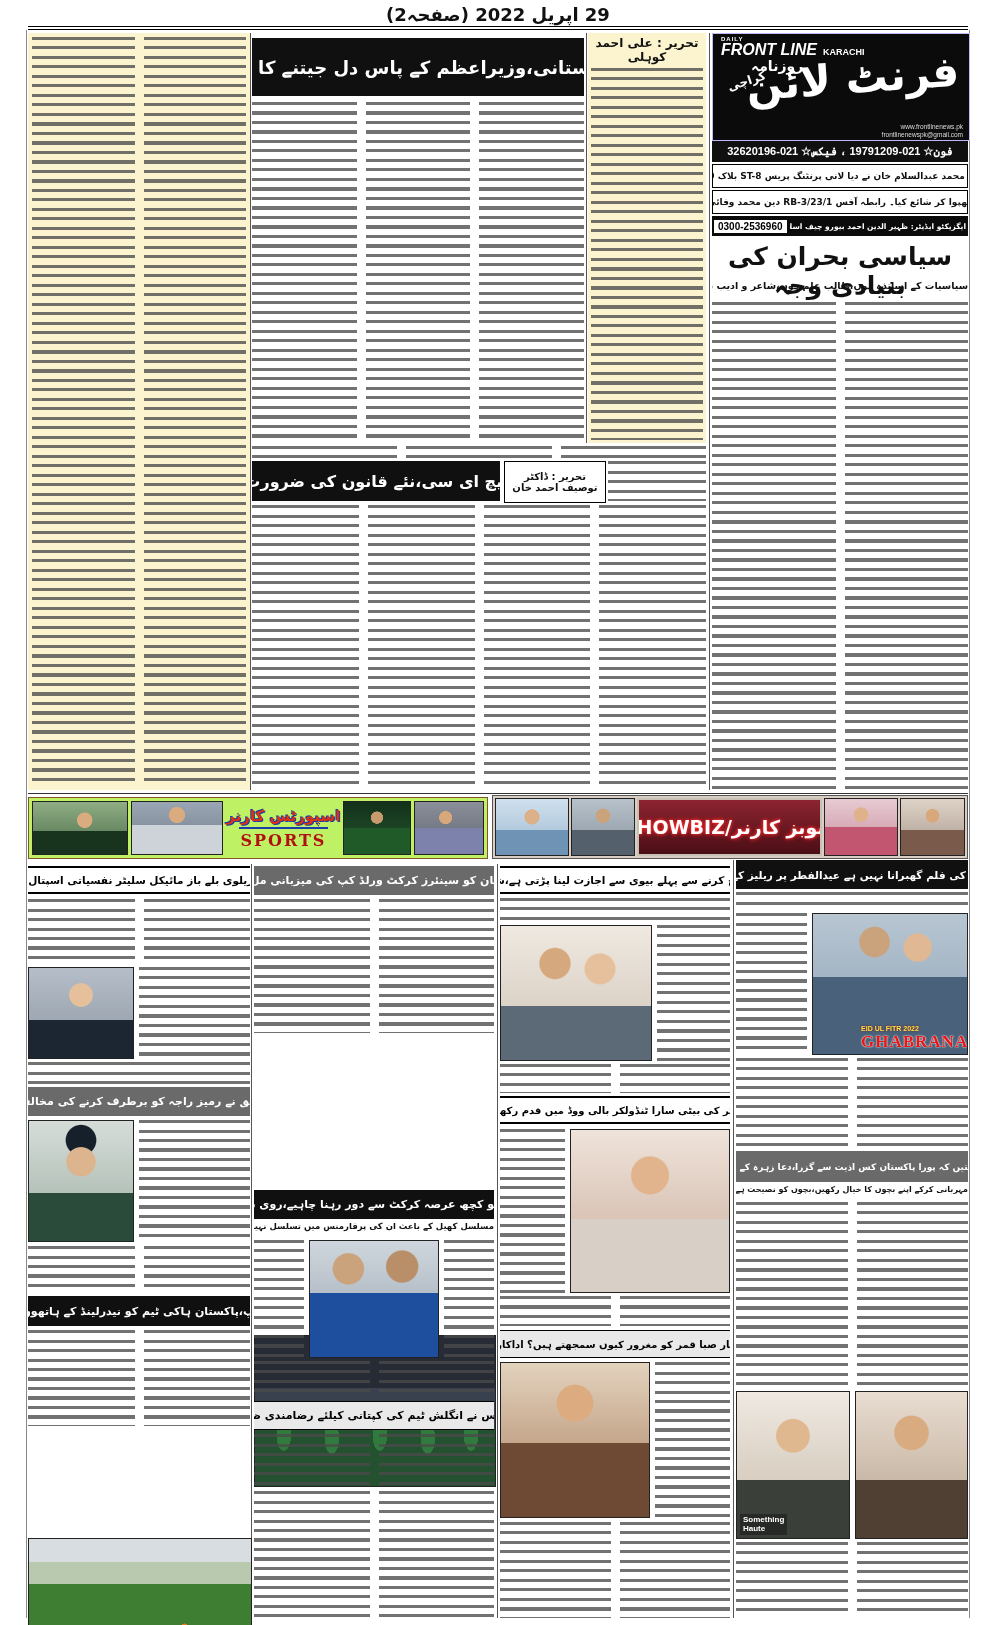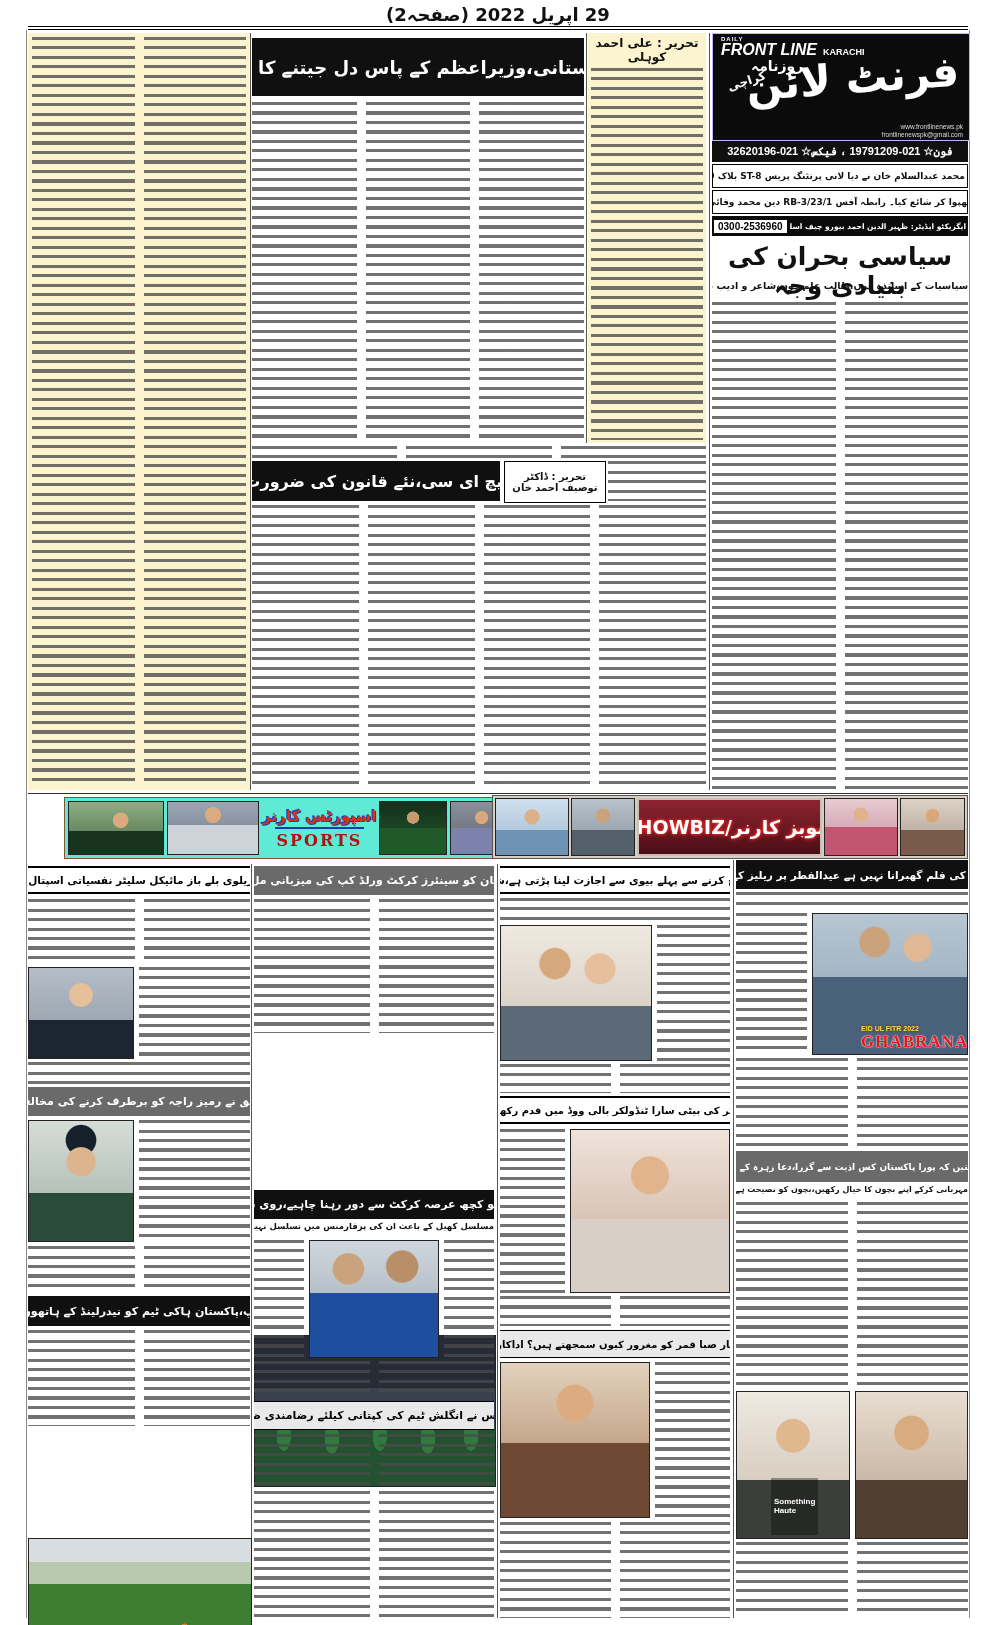--- a/index.html
+++ b/index.html
@@ -24,22 +24,22 @@
   .byline{font-weight:bold;font-size:12px;text-align:center;direction:rtl;}
   .subhead{font-weight:bold;text-align:center;direction:rtl;white-space:nowrap;overflow:hidden;}
   .mast-logo{position:relative;background:#0b0b0b;color:#fff;border:1px solid #c4b5fd;}
   .mast-en{font-family:"Liberation Sans",sans-serif;font-weight:bold;}
   .poster-tag{position:absolute;left:0;right:0;bottom:22px;text-align:center;color:#ffe24a;
               font:bold 7px "Liberation Sans",sans-serif;text-shadow:0 0 2px #7a0000;}
   .poster-title{position:absolute;left:0;right:0;bottom:2px;text-align:center;color:#e81616;
               font:bold 17px "Liberation Serif",serif;letter-spacing:1px;
               text-shadow:0 0 1px #fff,0 0 2px #fff;margin-left:48px;}
   .caption{position:absolute;left:3px;bottom:3px;color:#fff;font:bold 8px "Liberation Sans",sans-serif;
-           background:rgba(0,0,0,0.35);padding:19px 3px;line-height:1.2;margin-left:31px;}
-  .sports-banner{display:flex;gap:3px;padding:3px;background:#5eead4;border:1px solid #86542e;box-sizing:border-box;margin-left:36px;}
+           background:rgba(0,0,0,0.35);padding:1px 3px;line-height:1.2;}
+  .sports-banner{display:flex;gap:3px;padding:3px;background:#bef264;border:1px solid #86542e;box-sizing:border-box;}
   .sb-title{display:flex;flex-direction:column;align-items:center;justify-content:center;gap:2px;}
   .sb-ur{color:#e03010;font-weight:bold;font-size:15px;direction:rtl;white-space:nowrap;
          text-shadow:1px 1px 0 #1b3faa,-1px -1px 0 #1b3faa;}
   .sb-rule{width:78%;height:2px;background:#1b3faa;}
   .sb-en{color:#b01010;font:bold 16px "DejaVu Serif",serif;letter-spacing:2px;}
   .showbiz-banner{display:flex;gap:2px;padding:2px;background:#d8cec3;border:1px solid #555;box-sizing:border-box;}
   .shz-title{display:flex;align-items:center;justify-content:center;
              background:linear-gradient(#8c2430,#4b0e16);border:2px solid #c9c0b4;
              color:#fff;font-weight:bold;font-size:19px;direction:rtl;white-space:nowrap;overflow:hidden;
              text-shadow:0 0 3px #ff2a2a,0 0 5px #ff2a2a;}

